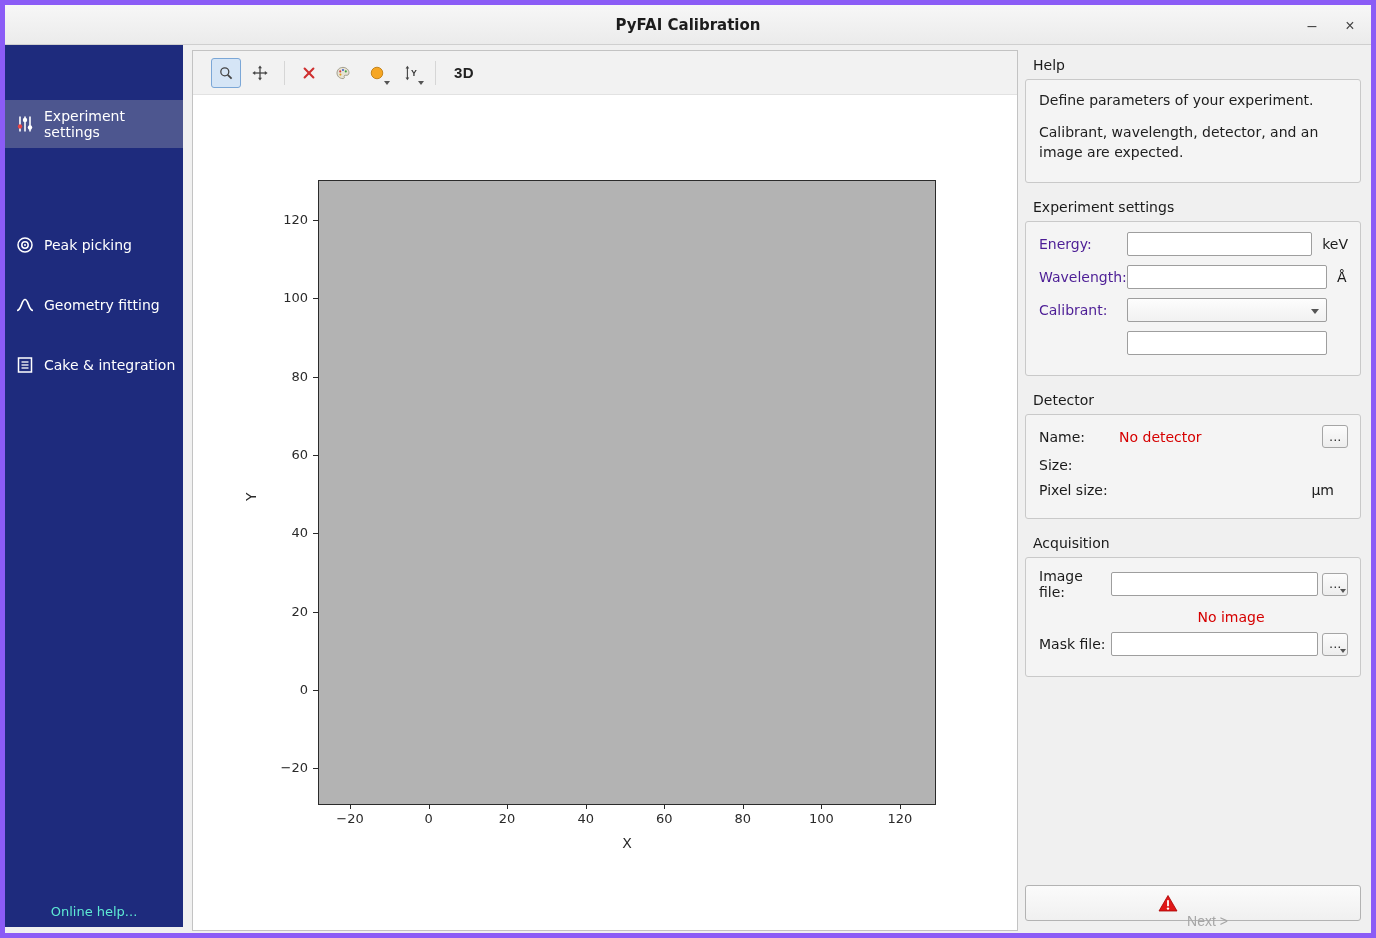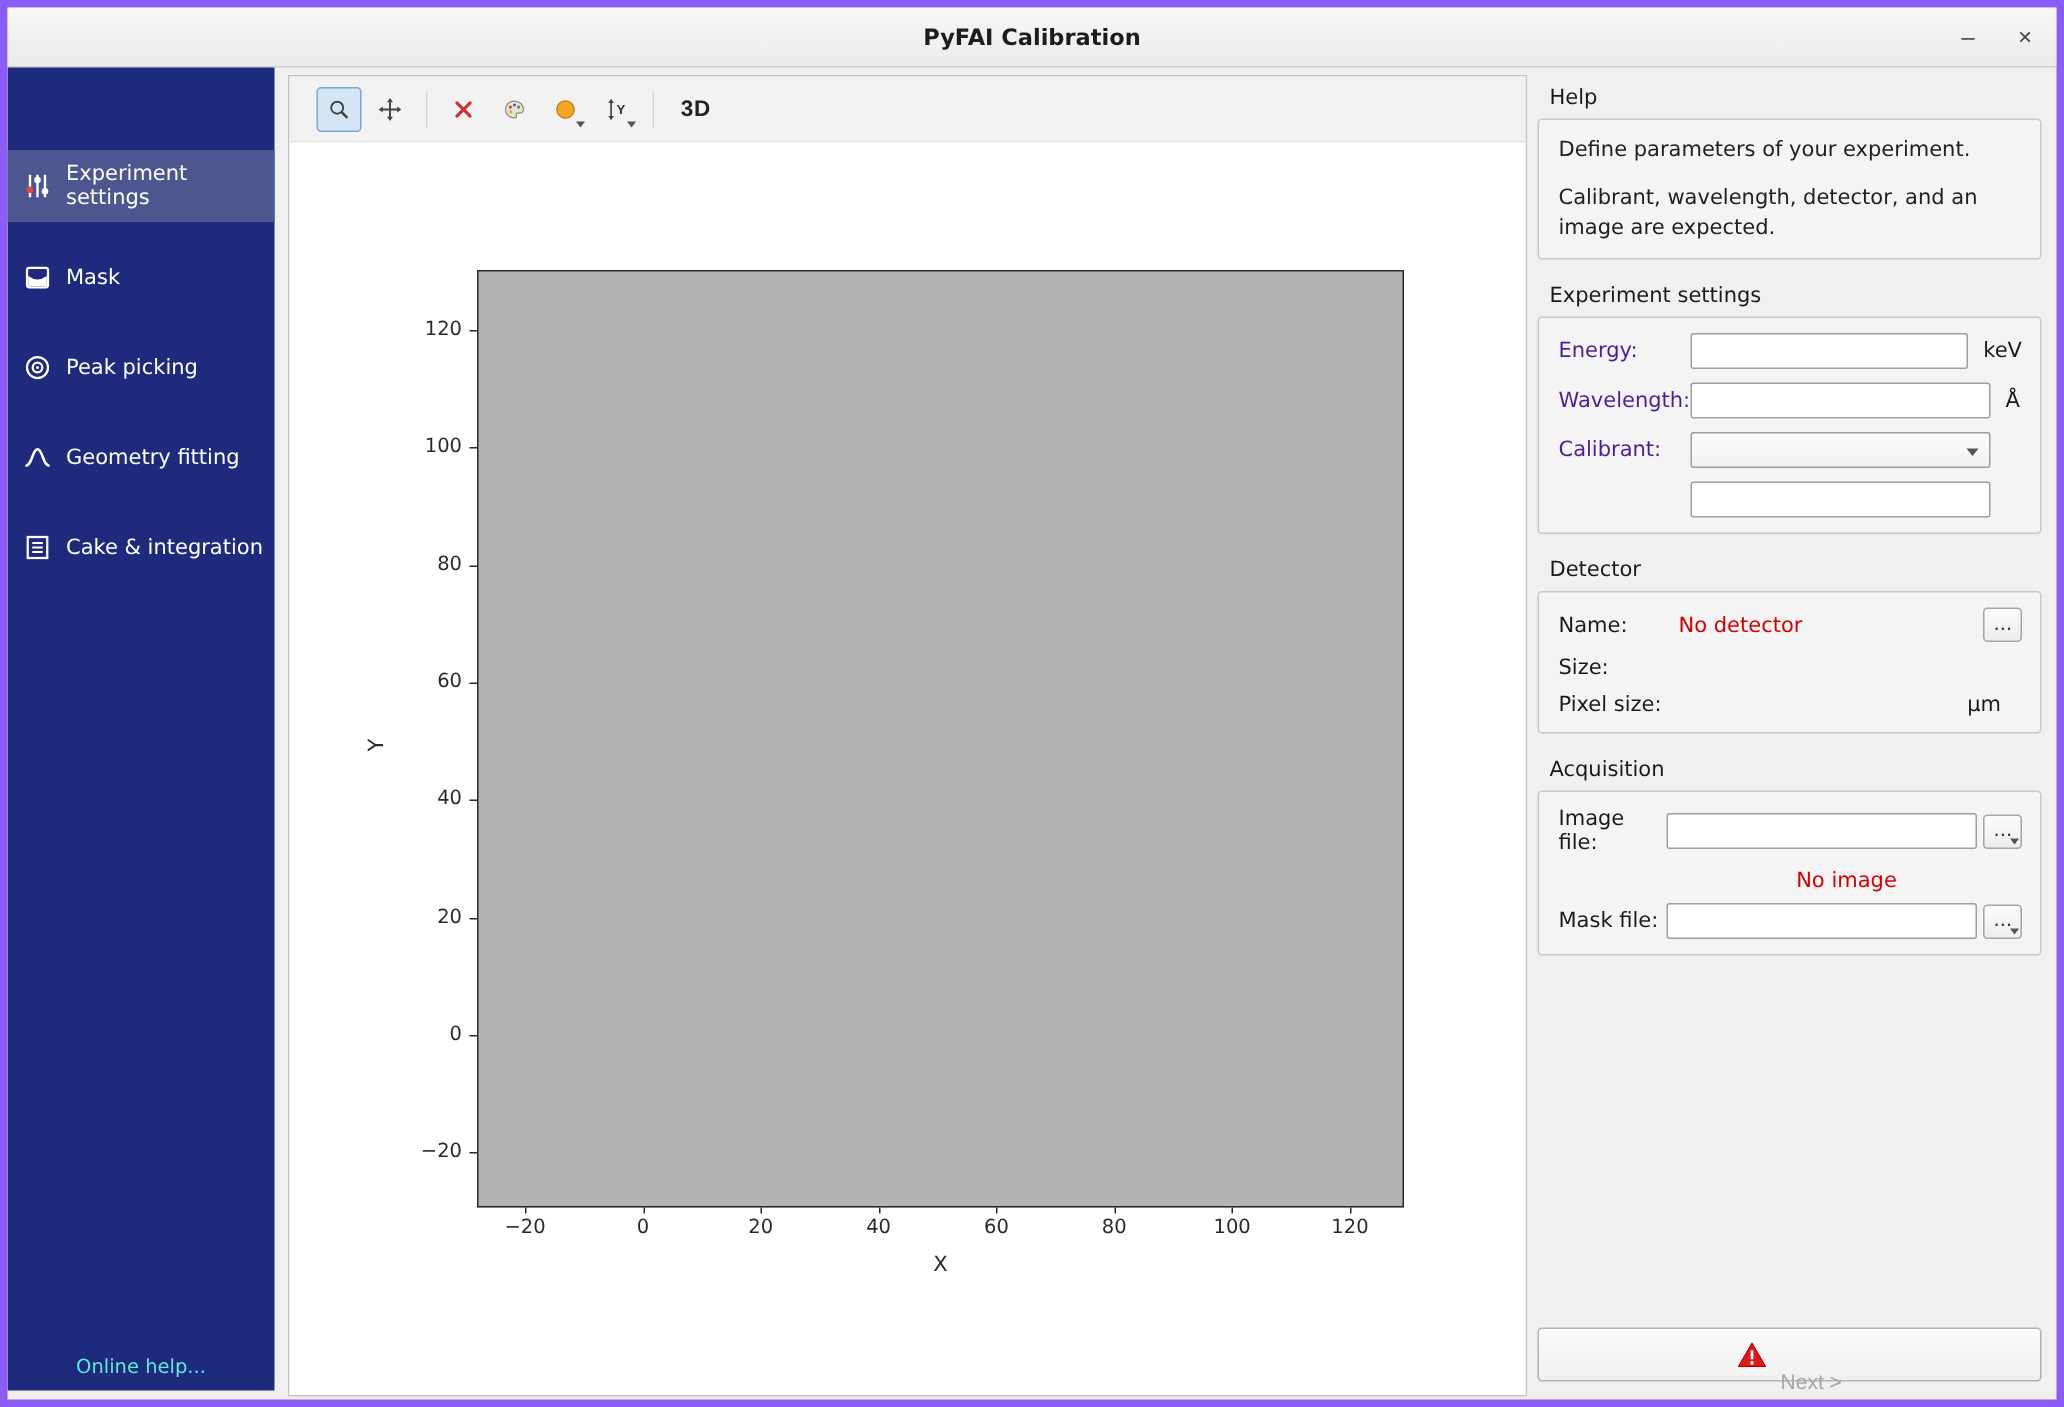--- a/index.html
+++ b/index.html
@@ -44,21 +44,21 @@
   .xtick { position:absolute; top:716px; width:60px; text-align:center; font-size:13px; color:#2a2a2a; }
   .xmark { position:absolute; top:710px; width:1px; height:4px; background:#2a2a2a; }
   .ytick { position:absolute; left:59px; width:56px; text-align:right; font-size:13px; color:#2a2a2a; height:20px; line-height:20px; }
   .ymark { position:absolute; left:120px; width:5px; height:1px; background:#2a2a2a; }
   .xlabel { position:absolute; left:404px; top:740px; width:60px; text-align:center; font-size:14px; color:#2a2a2a; }
   .ylabel { position:absolute; left:48px; top:388px; width:20px; font-size:14px; color:#2a2a2a;
     transform:rotate(-90deg); }
   
   .rightpanel { position:absolute; left:1020px; top:40px; right:10px; bottom:0; padding-top:12px; }
   .section-label { margin:0 0 6px 8px; font-size:14px; color:#1a1a1a; }
-  .gbox { border:1px solid #c9c9c9; border-radius:3px; background:#f4f4f4; padding:10px 12px 10px 13px; }
+  .gbox { border:1px solid #c9c9c9; border-radius:3px; background:#f4f4f4; padding:10px 12px 20px 13px; }
   .gbox p { margin:0 0 12px 0; font-size:14px; line-height:20px; color:#202020; }
   .gbox p:last-child { margin-bottom:0; }
   .mt16 { margin-top:16px; }
   .form-row { display:flex; align-items:center; margin-bottom:9px; }
   .form-row:last-child { margin-bottom:0; }
   .flabel { width:88px; flex:0 0 88px; font-size:14px; color:#4c1d95; }
   .flabel-d { width:80px; flex:0 0 80px; font-size:14px; color:#1a1a1a; }
   .flabel-a { width:72px; flex:0 0 72px; font-size:14px; color:#1a1a1a; }
   .tinput { width:200px; height:24px; border:1px solid #9e9e9e; border-radius:2px; background:#ffffff;
     font-family:"DejaVu Sans", sans-serif; font-size:13px; padding:0 5px; }
@@ -101,29 +101,20 @@
             <line x1="5" y1="2.5" x2="5" y2="17.5"></line>
               <line x1="10" y1="2.5" x2="10" y2="17.5"></line>
               <line x1="15" y1="2.5" x2="15" y2="17.5"></line>
           </g>
           <circle cx="5" cy="12.5" r="2.2" fill="#e64545"></circle>
             <circle cx="10" cy="6" r="2.2" fill="#fff"></circle>
             <circle cx="15" cy="13.5" r="2.2" fill="#fff"></circle>
         </svg>
       </span>
       <span>Experiment settings</span>
-    </div>
-    <div class="side-item" style="top:116px">
-      <span class="side-icon">
-        <svg width="20" height="20" viewBox="0 0 20 20">
-          <rect x="3" y="3.5" width="14" height="13" rx="1.5" fill="none" stroke="#fff" stroke-width="1.5"></rect>
-          <path d="M3.8 15.7 L16.2 15.7 L16.2 9 Q10 13.5 3.8 9 Z" fill="#fff"></path>
-        </svg>
-      </span>
-      <span>Mask</span>
     </div>
     <div class="side-item" style="top:176px">
       <span class="side-icon">
         <svg width="20" height="20" viewBox="0 0 20 20">
           <circle cx="10" cy="10" r="7" fill="none" stroke="#fff" stroke-width="1.5"></circle>
           <circle cx="10" cy="10" r="3.2" fill="none" stroke="#fff" stroke-width="1.5"></circle>
           <circle cx="10" cy="10" r="1" fill="#fff"></circle>
         </svg>
       </span>
       <span>Peak picking</span>

